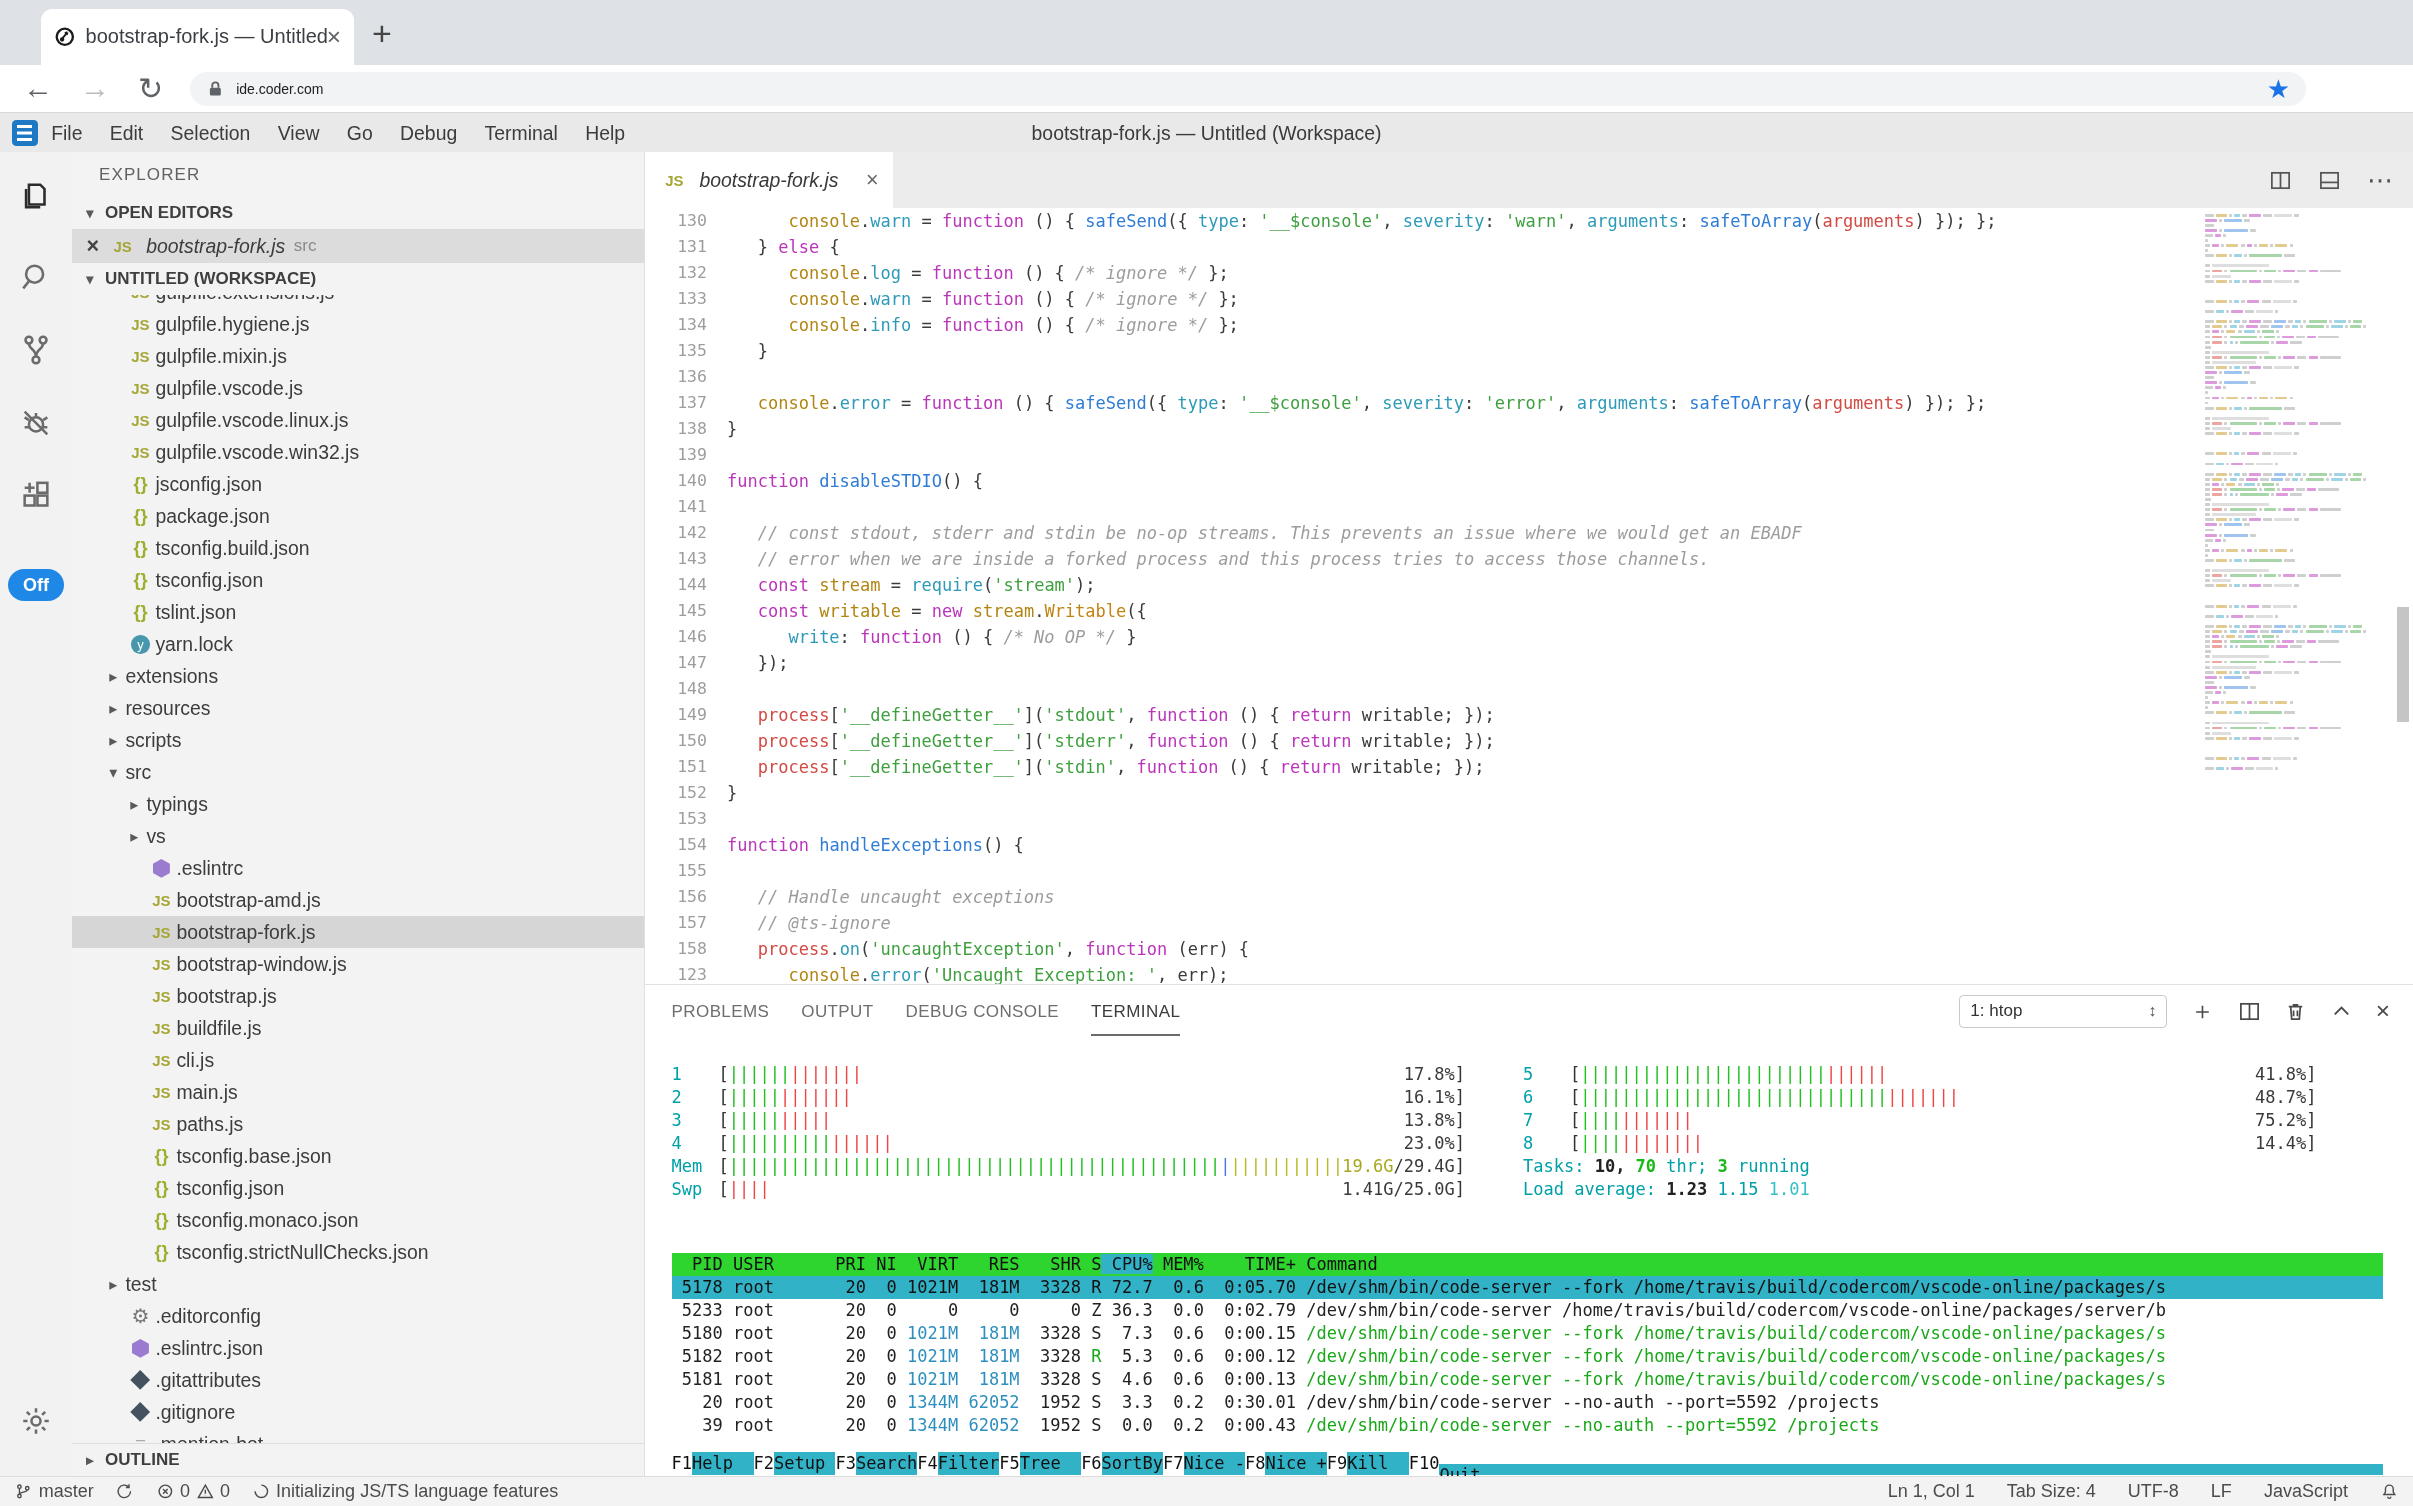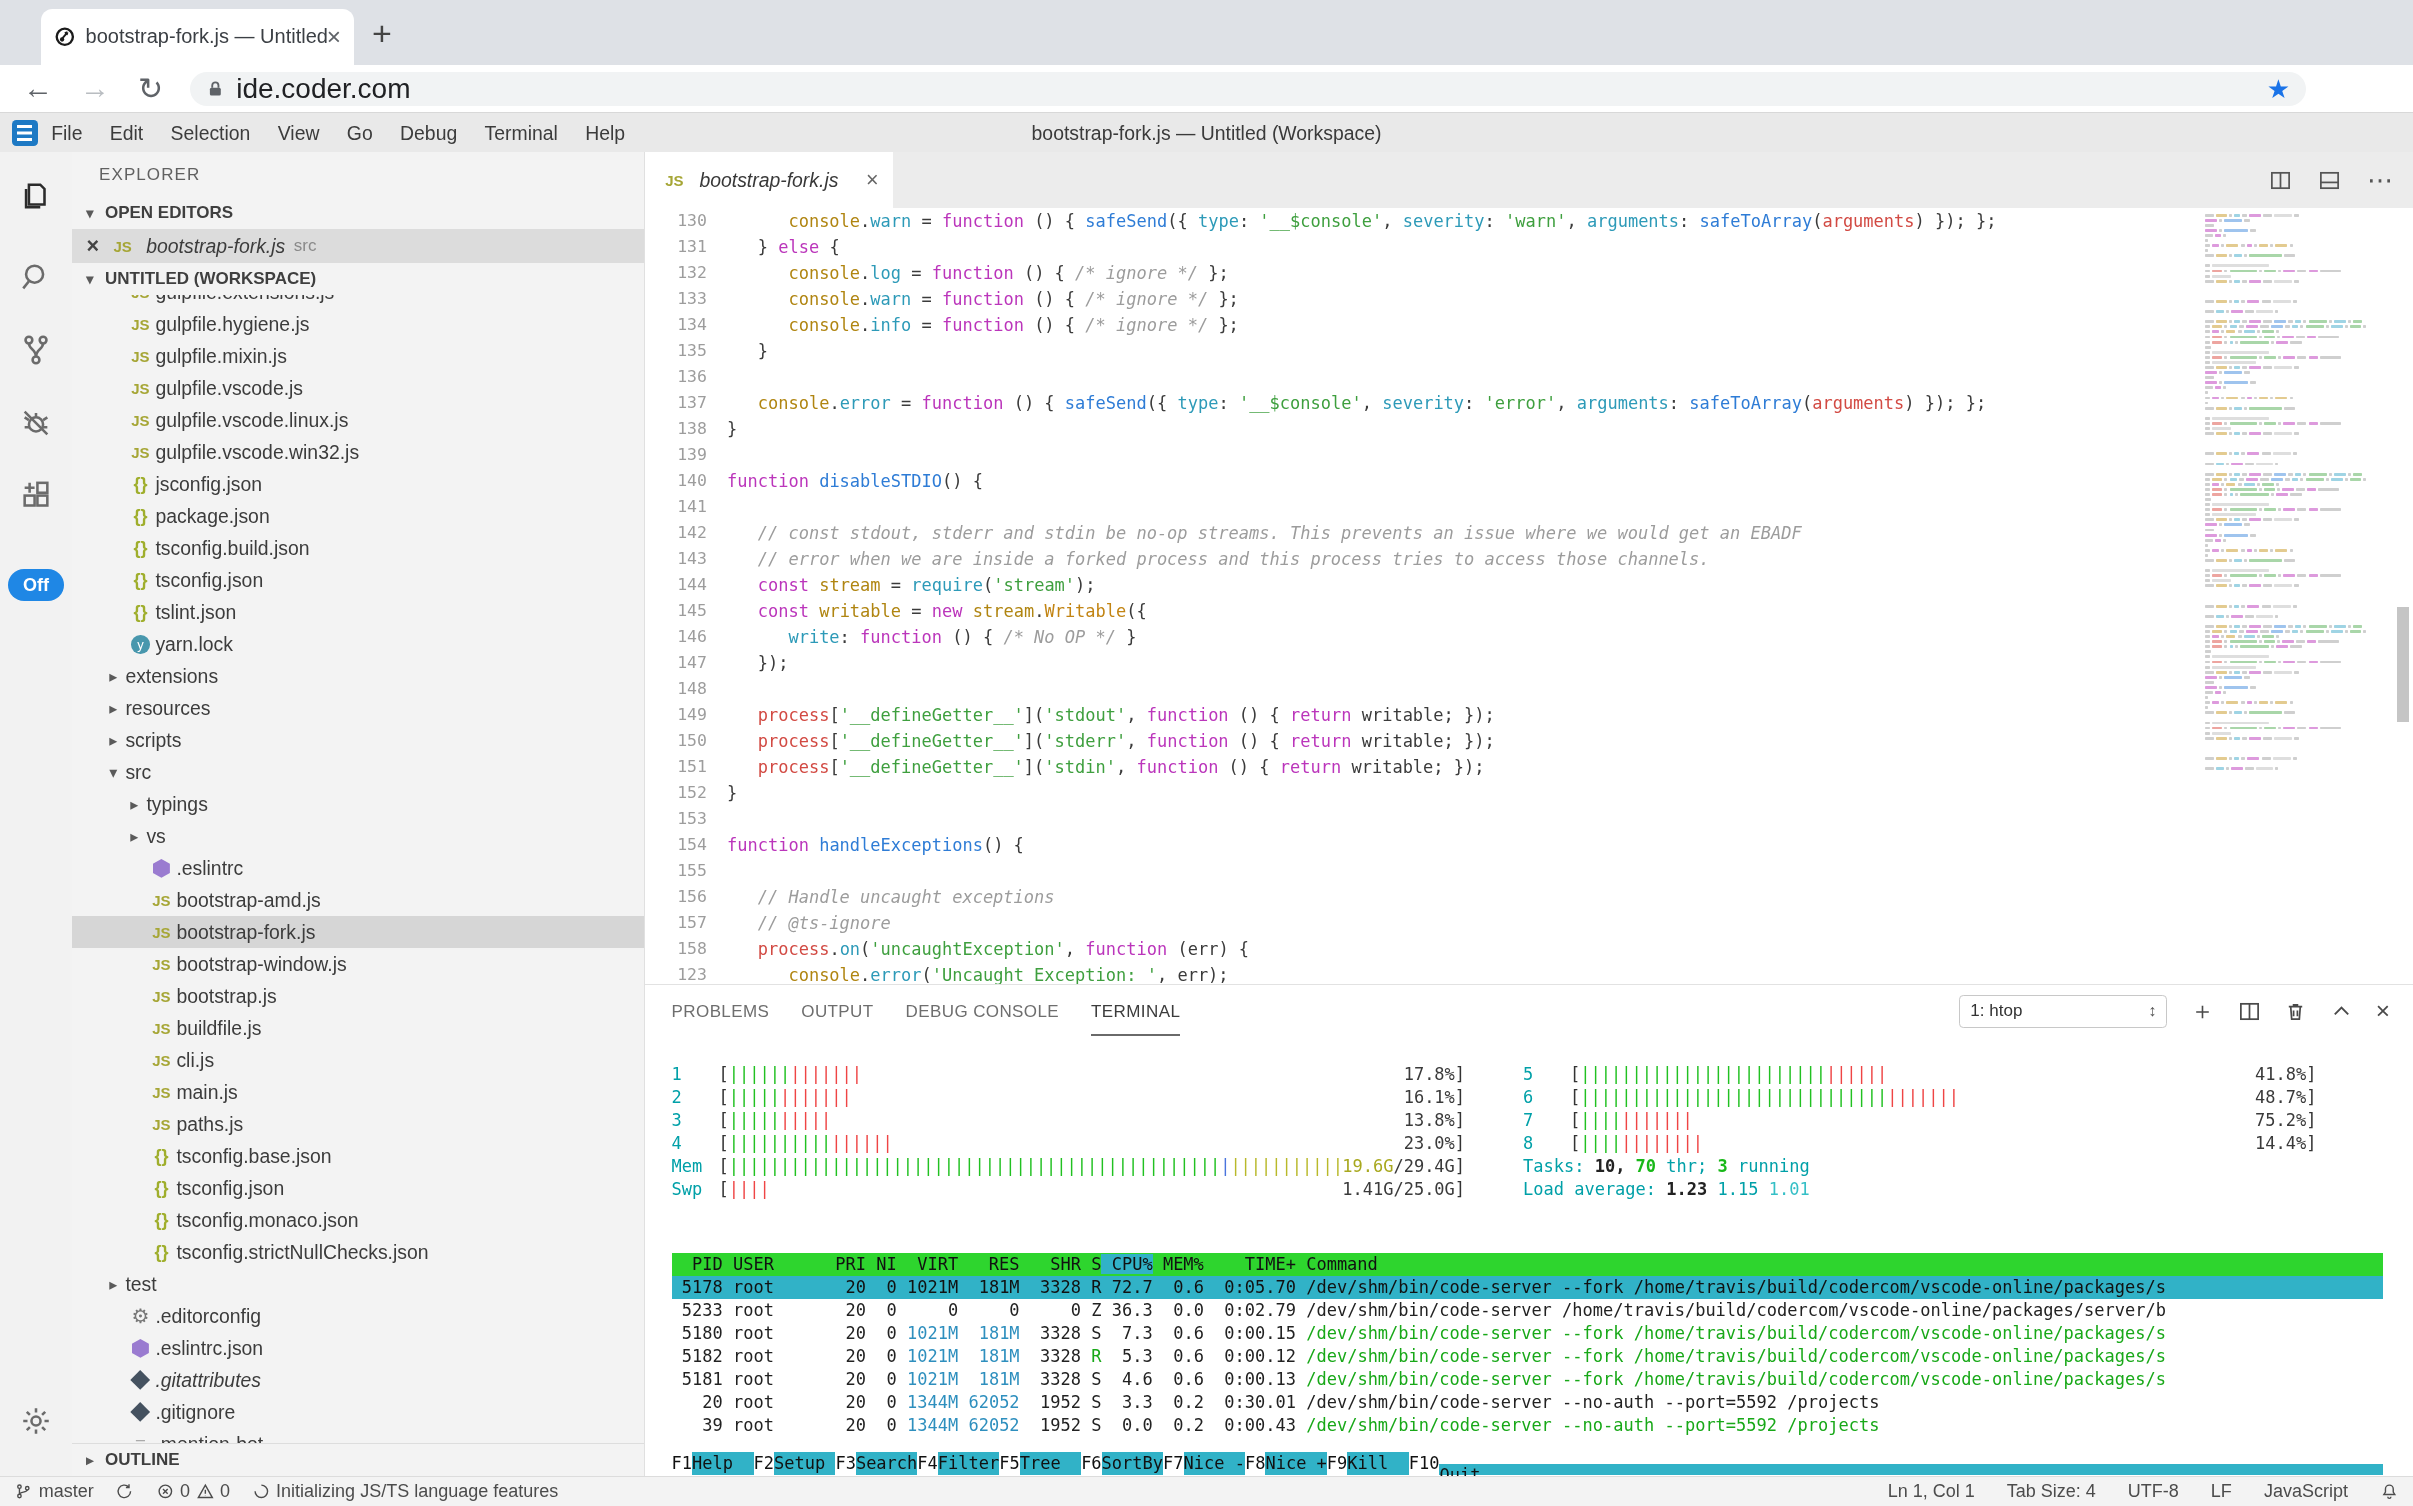--- a/index.html
+++ b/index.html
@@ -10,21 +10,21 @@
   .btab{position:absolute;left:41px;top:8.6px;width:313px;height:56px;background:#fff;
         border-radius:11.5px 11.5px 0 0;display:flex;align-items:center;padding:0 13px;box-sizing:border-box;}
   .btab .favicon{width:21.6px;height:21.6px;flex:none;}
   .btab .btab-title{font-size:20px;color:#3b3f44;margin-left:10px;flex:1;white-space:nowrap;overflow:hidden;}
   .btab .btab-close{color:#5f6368;font-size:24.4px;line-height:21.6px;}
   .newtab{position:absolute;left:372px;top:14.4px;font-size:34px;color:#444;font-weight:300;}
   .toolbar{position:absolute;left:0;top:65px;width:100%;height:48px;background:#fff;border-bottom:0.7px solid #d8d8d8;box-sizing:border-box;}
   .navbtn{position:absolute;top:5.7px;font-size:30px;color:#5f6368;}
   .urlpill{position:absolute;left:190px;top:7.2px;width:2116px;height:34px;border-radius:17px;background:#f1f3f4;
            display:flex;align-items:center;padding:0 16px;box-sizing:border-box;gap:11.5px;}
-  .urltext{font-size:28px;color:#202124;}
+  .urltext{font-size:14px;color:#202124;}
   .star{margin-left:auto;color:#1a73e8;font-size:26px;}
   .avatar{position:absolute;left:2322px;top:72px;width:34px;height:34px;border-radius:50%;background:#8a6f63;
           color:#fff;font-size:18.7px;display:flex;align-items:center;justify-content:center;font-weight:bold;}
   .browser-menu{position:absolute;left:2382px;top:73px;font-size:27px;color:#5f6368;}
   
   .menubar{position:absolute;left:0;top:113px;width:100%;height:40px;background:#e9e9e9;display:flex;align-items:center;}
   .applogo{width:26px;height:26px;background:#1d79c4;border-radius:4.3px;margin-left:11.5px;position:relative;flex:none;}
   .applogo:before{content:"";position:absolute;left:5.7px;top:5px;width:14.4px;height:2.9px;background:#fff;box-shadow:0 6.5px 0 #fff,0 13px 0 #fff;}
   .menu-item{font-size:19.4px;color:#3c3c3c;padding:0 13.7px;}
   .wintitle{position:absolute;left:50%;transform:translateX(-50%);font-size:19.4px;color:#3a3a3a;white-space:nowrap;}
@@ -395,21 +395,21 @@
             <span class="fi fi-gear">⚙</span>
             <span>.editorconfig</span>
           </div>
           <div class="tree-row" style="padding-left: 29px;">
             <span class="twisty"></span>
             <span class="fi">
               <span class="fi-eslint"></span>
             </span>
             <span>.eslintrc.json</span>
           </div>
-          <div class="tree-row" style="padding-left: 29px; font-style: italic;">
+          <div class="tree-row" style="padding-left: 29px;">
             <span class="twisty"></span>
             <span class="fi">
               <span class="fi-git"></span>
             </span>
             <span>.gitattributes</span>
           </div>
           <div class="tree-row" style="padding-left: 29px;">
             <span class="twisty"></span>
             <span class="fi">
               <span class="fi-git"></span>

